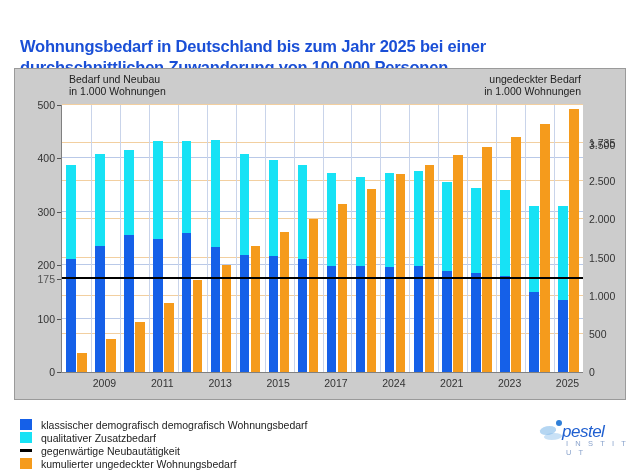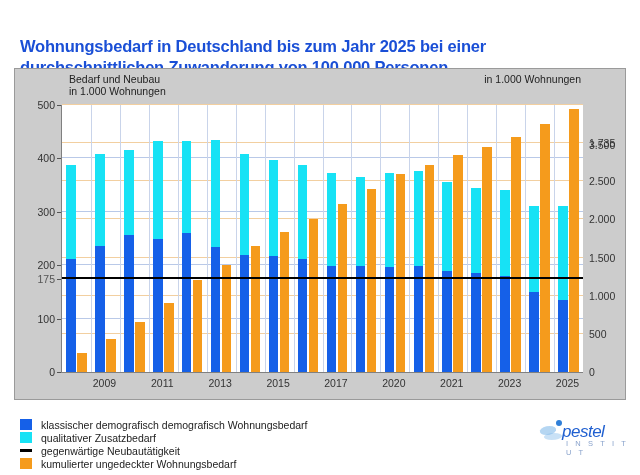--- a/index.html
+++ b/index.html
@@ -79,20 +79,21 @@
 
 <div id="title">Wohnungsbedarf in Deutschland bis zum Jahr 2025 bei einer durchschnittlichen Zuwanderung von 100.000 Personen</div>
 
 <div id="chart-frame">
 
   <div class="axis-caption" id="cap-left">
       <div>Bedarf und Neubau</div>
       <div>in 1.000 Wohnungen</div>
     </div>
   <div class="axis-caption" id="cap-right">
+      <div>ungedeckter Bedarf</div>
       <div>in 1.000 Wohnungen</div>
     </div>
 
   <div id="plot">
     <div id="gridlines">
         <div class="hgrid" style="bottom: 53.4px;"></div>
         <div class="hgrid" style="bottom: 106.8px;"></div>
         <div class="hgrid" style="bottom: 160.2px;"></div>
         <div class="hgrid" style="bottom: 213.6px;"></div>
         <div class="hgrid" style="bottom: 267px;"></div>
@@ -241,21 +242,21 @@
       <div class="ytick right" style="top: 107.286px;">2.500</div>
       <div class="ytick right" style="top: 69.1429px;">1.735</div>
       <div class="ytick right" style="top: 31px; margin-top: 40px;">3.500</div>
     </div>
   <div id="xaxis">
       <div class="xlab" style="left: 59.4167px; top: 308px;">2009</div>
       <div class="xlab" style="left: 117.306px; top: 308px;">2011</div>
       <div class="xlab" style="left: 175.194px; top: 308px;">2013</div>
       <div class="xlab" style="left: 233.083px; top: 308px;">2015</div>
       <div class="xlab" style="left: 290.972px; top: 308px;">2017</div>
-      <div class="xlab" style="left: 348.861px; top: 308px;">2020</div>
+      <div class="xlab" style="left: 348.861px; top: 308px;">2024</div>
       <div class="xlab" style="left: 406.75px; top: 308px;">2021</div>
       <div class="xlab" style="left: 464.639px; top: 308px;">2023</div>
       <div class="xlab" style="left: 522.528px; top: 308px;">2025</div>
     </div>
 </div>
 
 <div id="legend">
     <div class="lrow">
       <div class="lswatch" style="background: rgb(21, 96, 232);"></div>
       <div class="ltext">klassischer demografisch demografisch Wohnungsbedarf</div>

